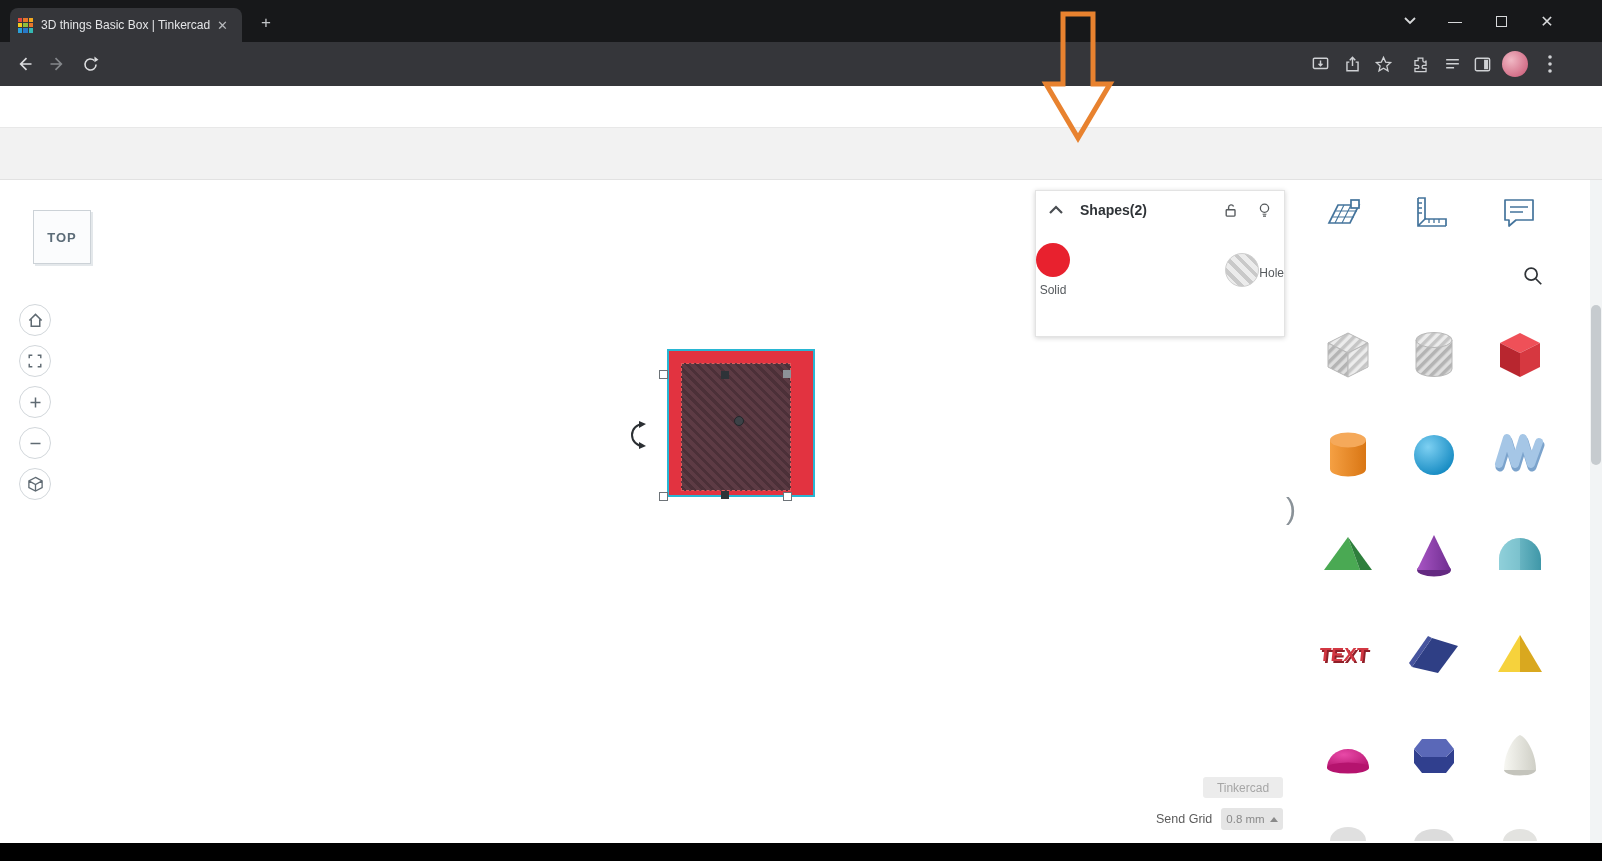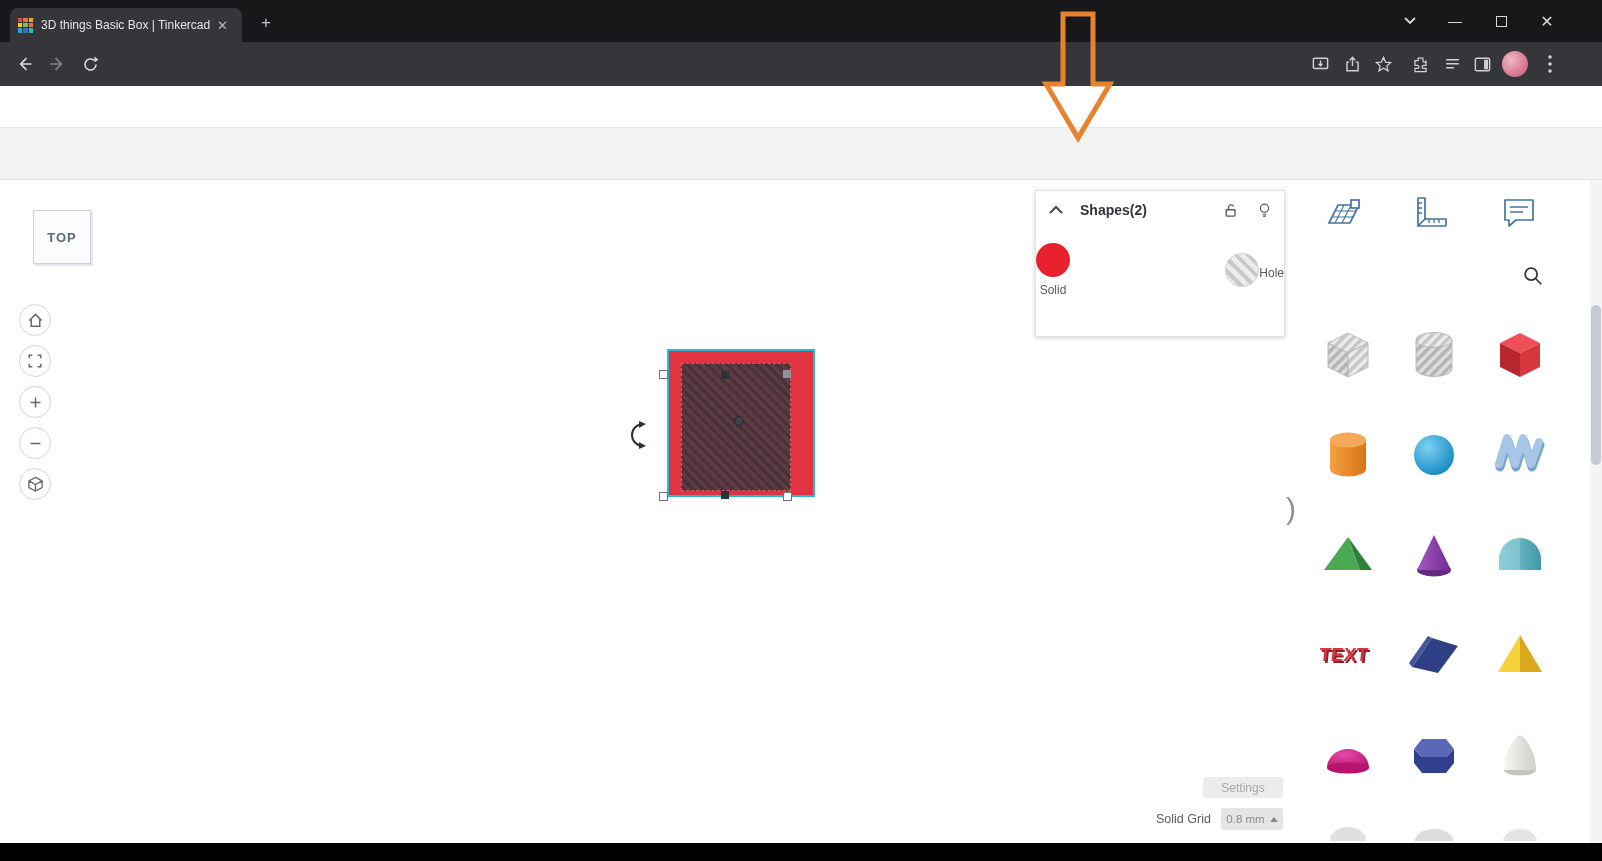--- a/index.html
+++ b/index.html
@@ -479,22 +479,22 @@
         <span class="solid-circle"></span>
         <span class="sp-item-label">Solid</span>
       </div>
       <div style="display:flex;flex-direction:row;align-items:center">
         <span class="hole-circle"></span>
         <span class="sp-item-label">Hole</span>
       </div>
     </div>
   </div>
 
-  <div class="abs ctr settings-btn">Settings</div>
-  <div class="abs snapgrid-label">Solid Grid</div>
+  <div class="abs ctr settings-btn">Tinkercad</div>
+  <div class="abs snapgrid-label">Send Grid</div>
   <div class="abs snapgrid-dd">
     <span>0.8 mm</span>
     <svg width="8" height="5" viewBox="0 0 8 5">
         <polygon points="0,5 4,0 8,5" fill="#8a8a8a"></polygon>
       </svg>
   </div>
   <div class="abs collapse-handle">)</div>
 </div>
 
 <div class="abs sidebar">

